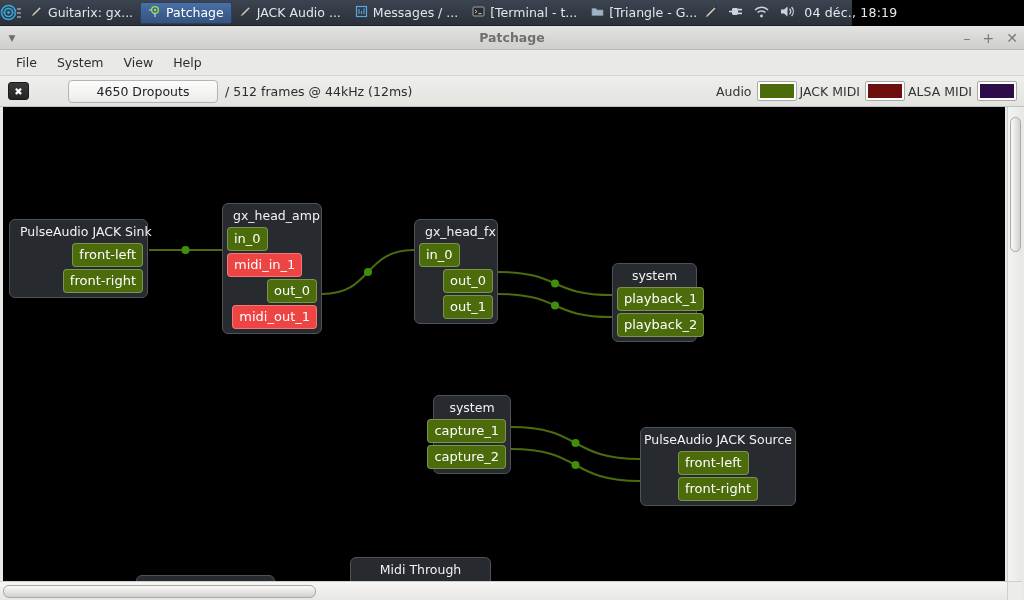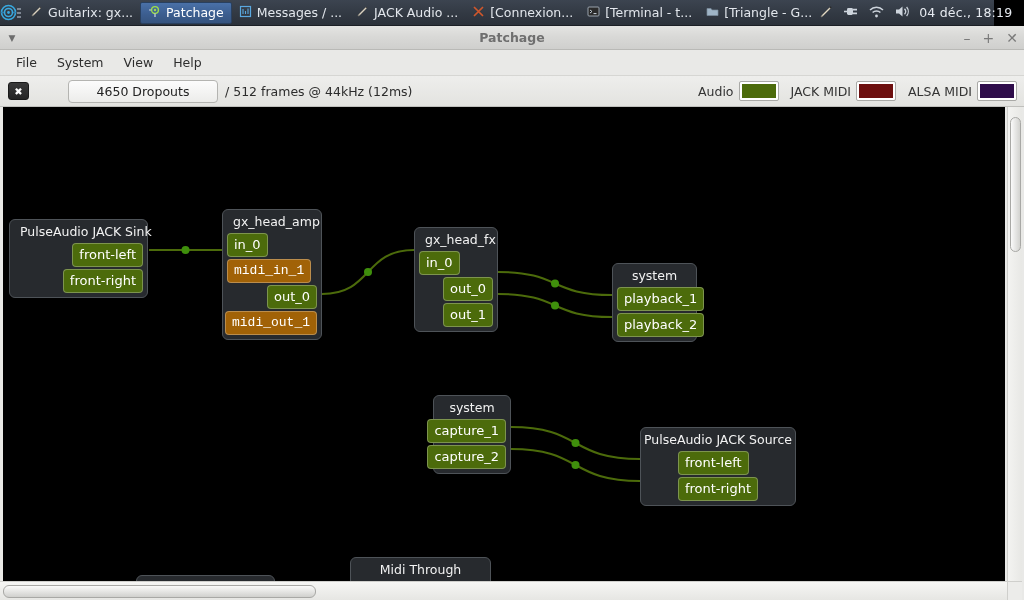--- a/index.html
+++ b/index.html
@@ -4,21 +4,21 @@
 <style>
   * { box-sizing: border-box; margin: 0; padding: 0; }
   html, body {
     width: 1024px; height: 600px;
     font-family: "DejaVu Sans", "Liberation Sans", sans-serif;
     overflow: hidden; background: #000;
   }
 
   
   #taskbar {
-    position: absolute; left: 0; top: 0; width: 994px; height: 26px;
+    position: absolute; left: 0; top: 0; width: 852px; height: 26px;
     background: linear-gradient(to bottom, #3c4450 0%, #333a44 50%, #2b313a 100%);
     border-bottom: 1px solid #1b1f25;
     display: flex; align-items: center; color: #d8dde4; font-size: 12px;
     white-space: nowrap;
   }
   .tb-logo { width: 26px; display: flex; align-items: center; justify-content: center; }
   .tb-grip {
     width: 10px; height: 16px; margin-right: 2px;
     display: flex; flex-direction: column; justify-content: center; align-items: center; gap: 2px;
   }
@@ -77,21 +77,21 @@
     border: 1px solid #1a1a1a;
   }
   .dropouts-btn {
     min-width: 150px; height: 23px; padding: 0 14px;
     display: flex; align-items: center; justify-content: center;
     font-size: 12.5px; color: #222;
     background: linear-gradient(to bottom, #fcfcfc 0%, #ececea 100%);
     border: 1px solid #b4b4b1; border-radius: 4px; margin-left: 32px;
   }
   .frames-text { font-size: 12.5px; color: #2c2c2c; }
-  .tb-right { margin-left: auto; display: flex; align-items: center; gap: 13px; }
+  .tb-right { margin-left: auto; display: flex; align-items: center; gap: 4px; }
   .legend { display: flex; align-items: center; gap: 6px; font-size: 12.5px; color: #333; }
   .swatch {
     width: 38px; height: 18px; border: 2px solid #ffffff;
     outline: 1px solid #a9a9a6; border-radius: 1px;
   }
 
   
   #canvas-wrap { flex: 1; position: relative; background: #e9e9e7; padding: 2px 2px 0 2px; }
   #canvas {
     position: absolute; left: 3px; top: 0; width: 1002px; height: 475px;
@@ -111,21 +111,21 @@
     color: #f2f2f2; font-size: 12.5px; text-align: center;
     padding: 1px 6px 2px 6px; white-space: nowrap;
   }
   .ports { display: flex; flex-direction: column; gap: 2px; }
   .port {
     font-size: 13px; color: #ffffff; line-height: 1;
     padding: 4px 6px 5px 6px; border-radius: 4px;
     white-space: nowrap; border: 1px solid rgba(255,255,255,0.28);
   }
   .port.audio { background: #4c6b0b; }
-  .port.jackmidi { background: #a16207; font-family: Liberation Mono, monospace; }
+  .port.jackmidi { background: #ef4444; }
   .port.alsamidi { background: #2e0c4a; }
   .ports.out { align-items: flex-end; }
   .ports.in { align-items: flex-start; }
 
   
   .scroll-v {
     position: absolute; right: 2px; top: 0; width: 15px; height: 475px;
     background: linear-gradient(to right, #f3f3f1, #e8e8e5);
     border-left: 1px solid #cfcfcc;
   }
@@ -184,45 +184,37 @@
           <circle cx="7" cy="5" r="1.2" fill="#9ede4a"></circle>
           <path d="M1 5 H3.2 M7 8.6 V12" stroke="#cfd8e0" stroke-width="1.2"></path>
         </svg>
     </span>
     <span>Patchage</span>
   </div>
 
   <div class="tb-item">
     <span>
       <svg width="13" height="13" viewBox="0 0 13 13">
+          <path d="M2 11 L4 10 L11 3 L10 2 L3 9 Z" fill="#d8d2c4" stroke="#8a8478" stroke-width=".7"></path>
+          <path d="M10 2 L11 3" stroke="#444" stroke-width="1.6"></path>
+        </svg>
+    </span>
+    <span>JACK Audio ...</span>
+  </div>
+
+  <div class="tb-item">
+    <span>
+      <svg width="13" height="13" viewBox="0 0 13 13">
           <rect x="1.5" y="1.5" width="10" height="10" fill="none" stroke="#5aa8e0" stroke-width="1.2"></rect>
           <path d="M4 4 V9 M6.5 6 V9 M9 3.5 V9" stroke="#5aa8e0" stroke-width="1.1"></path>
         </svg>
     </span>
     <span>Messages / ...</span>
   </div>
 
-  <div class="tb-item">
-    <span>
-      <svg width="13" height="13" viewBox="0 0 13 13">
-          <path d="M2 11 L4 10 L11 3 L10 2 L3 9 Z" fill="#d8d2c4" stroke="#8a8478" stroke-width=".7"></path>
-          <path d="M10 2 L11 3" stroke="#444" stroke-width="1.6"></path>
-        </svg>
-    </span>
-    <span>JACK Audio ...</span>
-  </div>
-
-  <div class="tb-item">
-    <span>
-      <svg width="13" height="13" viewBox="0 0 13 13">
-          <path d="M2 2 L11 11 M11 2 L2 11" stroke="#d0572c" stroke-width="1.7"></path>
-        </svg>
-    </span>
-    <span>[Connexion...</span>
-  </div>
 
   <div class="tb-item">
     <span>
       <svg width="13" height="13" viewBox="0 0 13 13">
           <rect x="1" y="2" width="11" height="9" rx="1" fill="#2b2b2b" stroke="#9aa3ad" stroke-width="1"></rect>
           <path d="M3 5 L5 6.5 L3 8 M6.5 8.6 H9.5" stroke="#cfd8e0" stroke-width="1"></path>
         </svg>
     </span>
     <span>[Terminal - t...</span>
   </div>
@@ -325,32 +317,32 @@
           <circle cx="572.5" cy="358" r="4" fill="#3f8f0c"></circle>
         </svg>
       <div id="modules">
           <div class="module" style="left: 6px; top: 112px; width: 139px;">
             <div class="mod-title">PulseAudio JACK Sink</div>
             <div class="ports out">
               <div class="port audio">front-left</div>
               <div class="port audio">front-right</div>
             </div>
           </div>
-          <div class="module" style="left: 219px; top: 102px; width: 100px;">
+          <div class="module" style="left: 219px; top: 96px; width: 100px;">
             <div class="mod-title">gx_head_amp</div>
             <div class="ports in">
               <div class="port audio">in_0</div>
               <div class="port jackmidi">midi_in_1</div>
             </div>
             <div class="ports out">
               <div class="port audio">out_0</div>
               <div class="port jackmidi">midi_out_1</div>
             </div>
           </div>
-          <div class="module" style="left: 411px; top: 120px; width: 84px;">
+          <div class="module" style="left: 411px; top: 112px; width: 84px;">
             <div class="mod-title">gx_head_fx</div>
             <div class="ports in">
               <div class="port audio">in_0</div>
             </div>
             <div class="ports out">
               <div class="port audio">out_0</div>
               <div class="port audio">out_1</div>
             </div>
           </div>
           <div class="module" style="left: 609px; top: 156px; width: 85px;">

